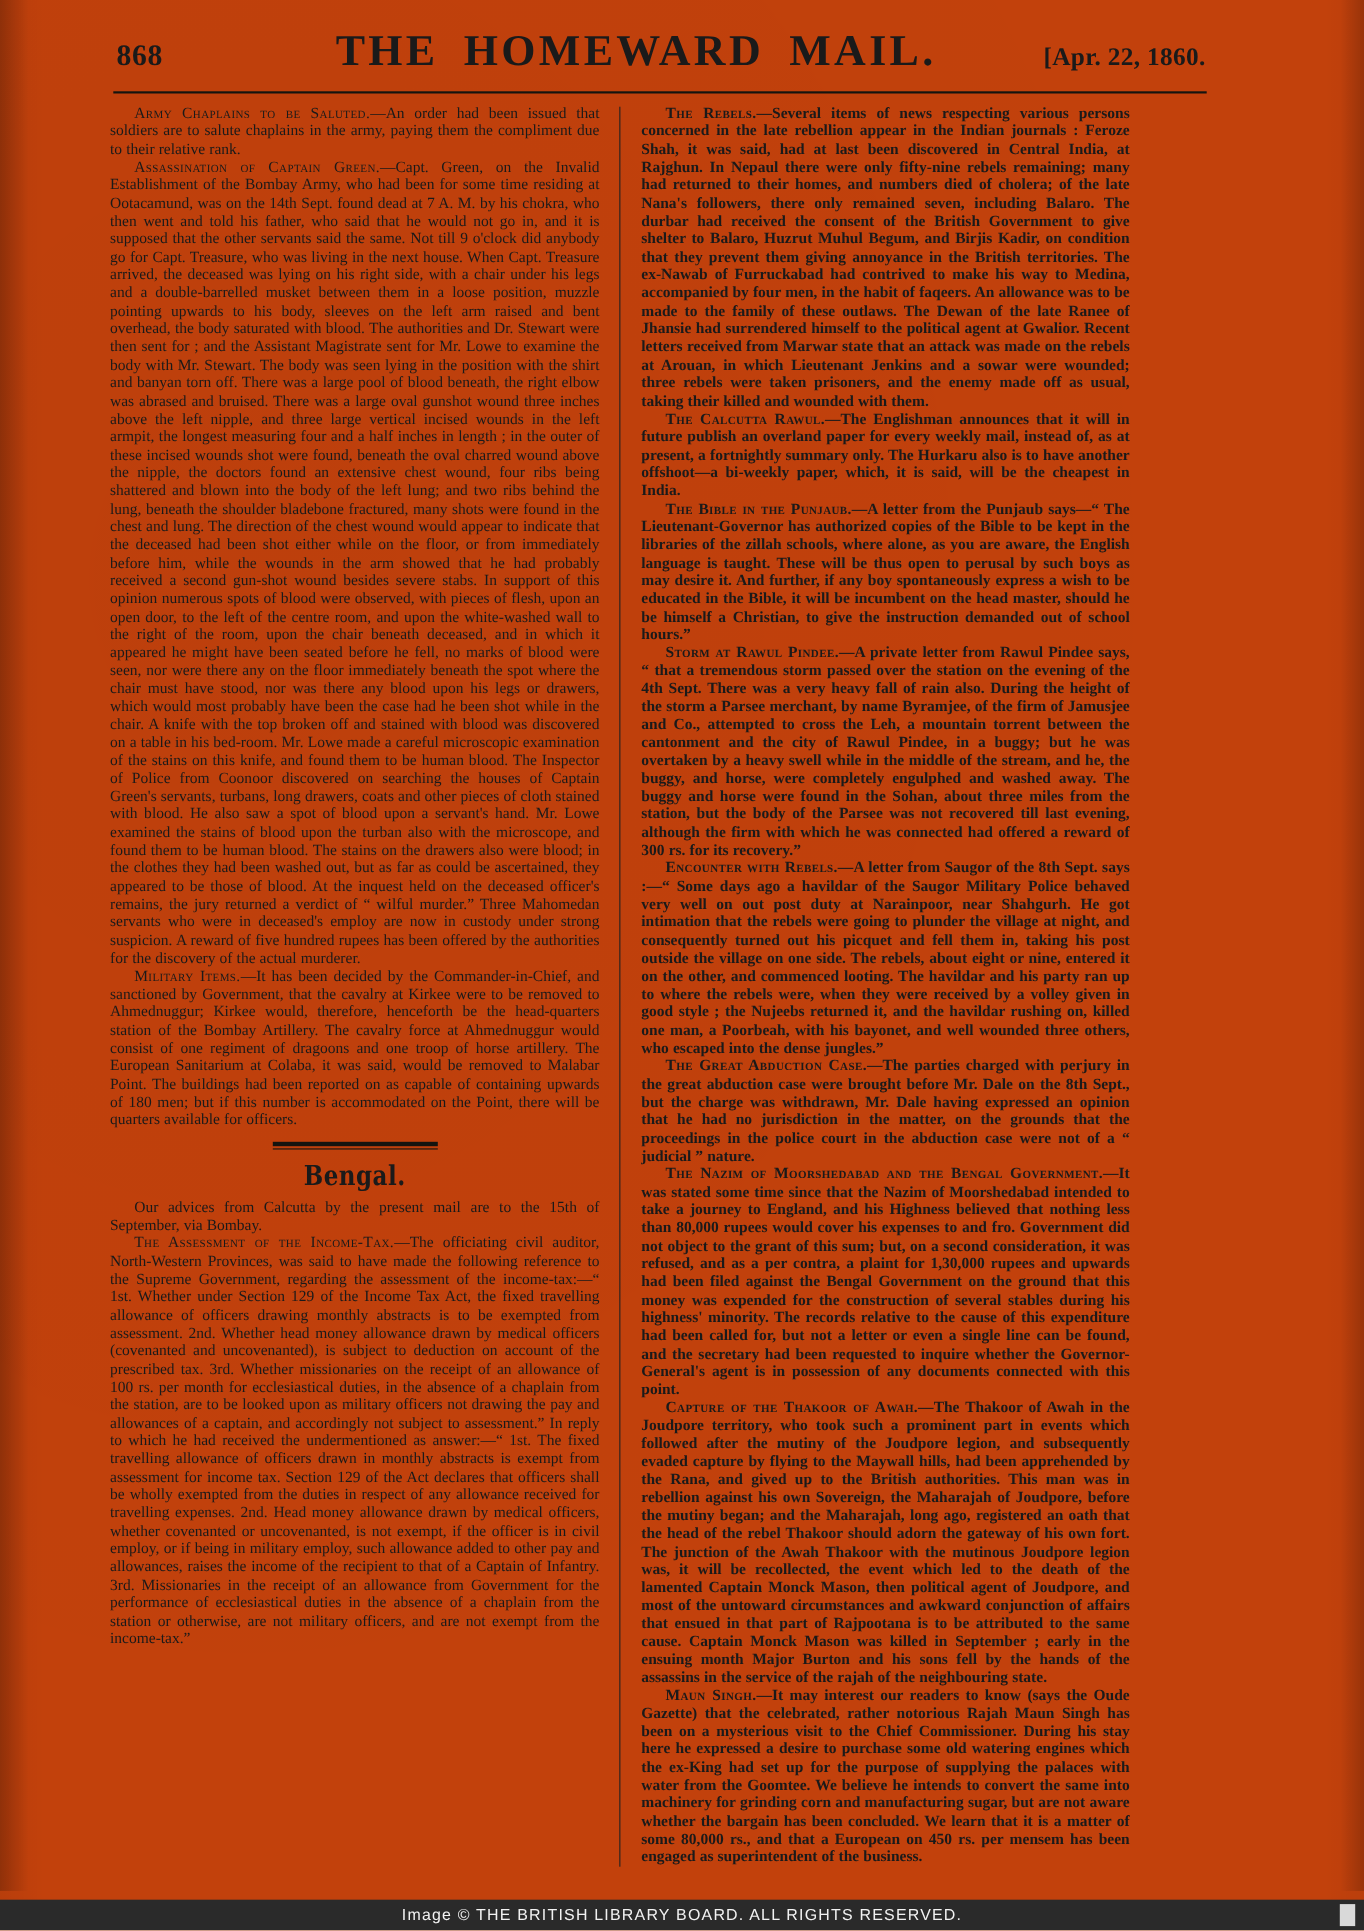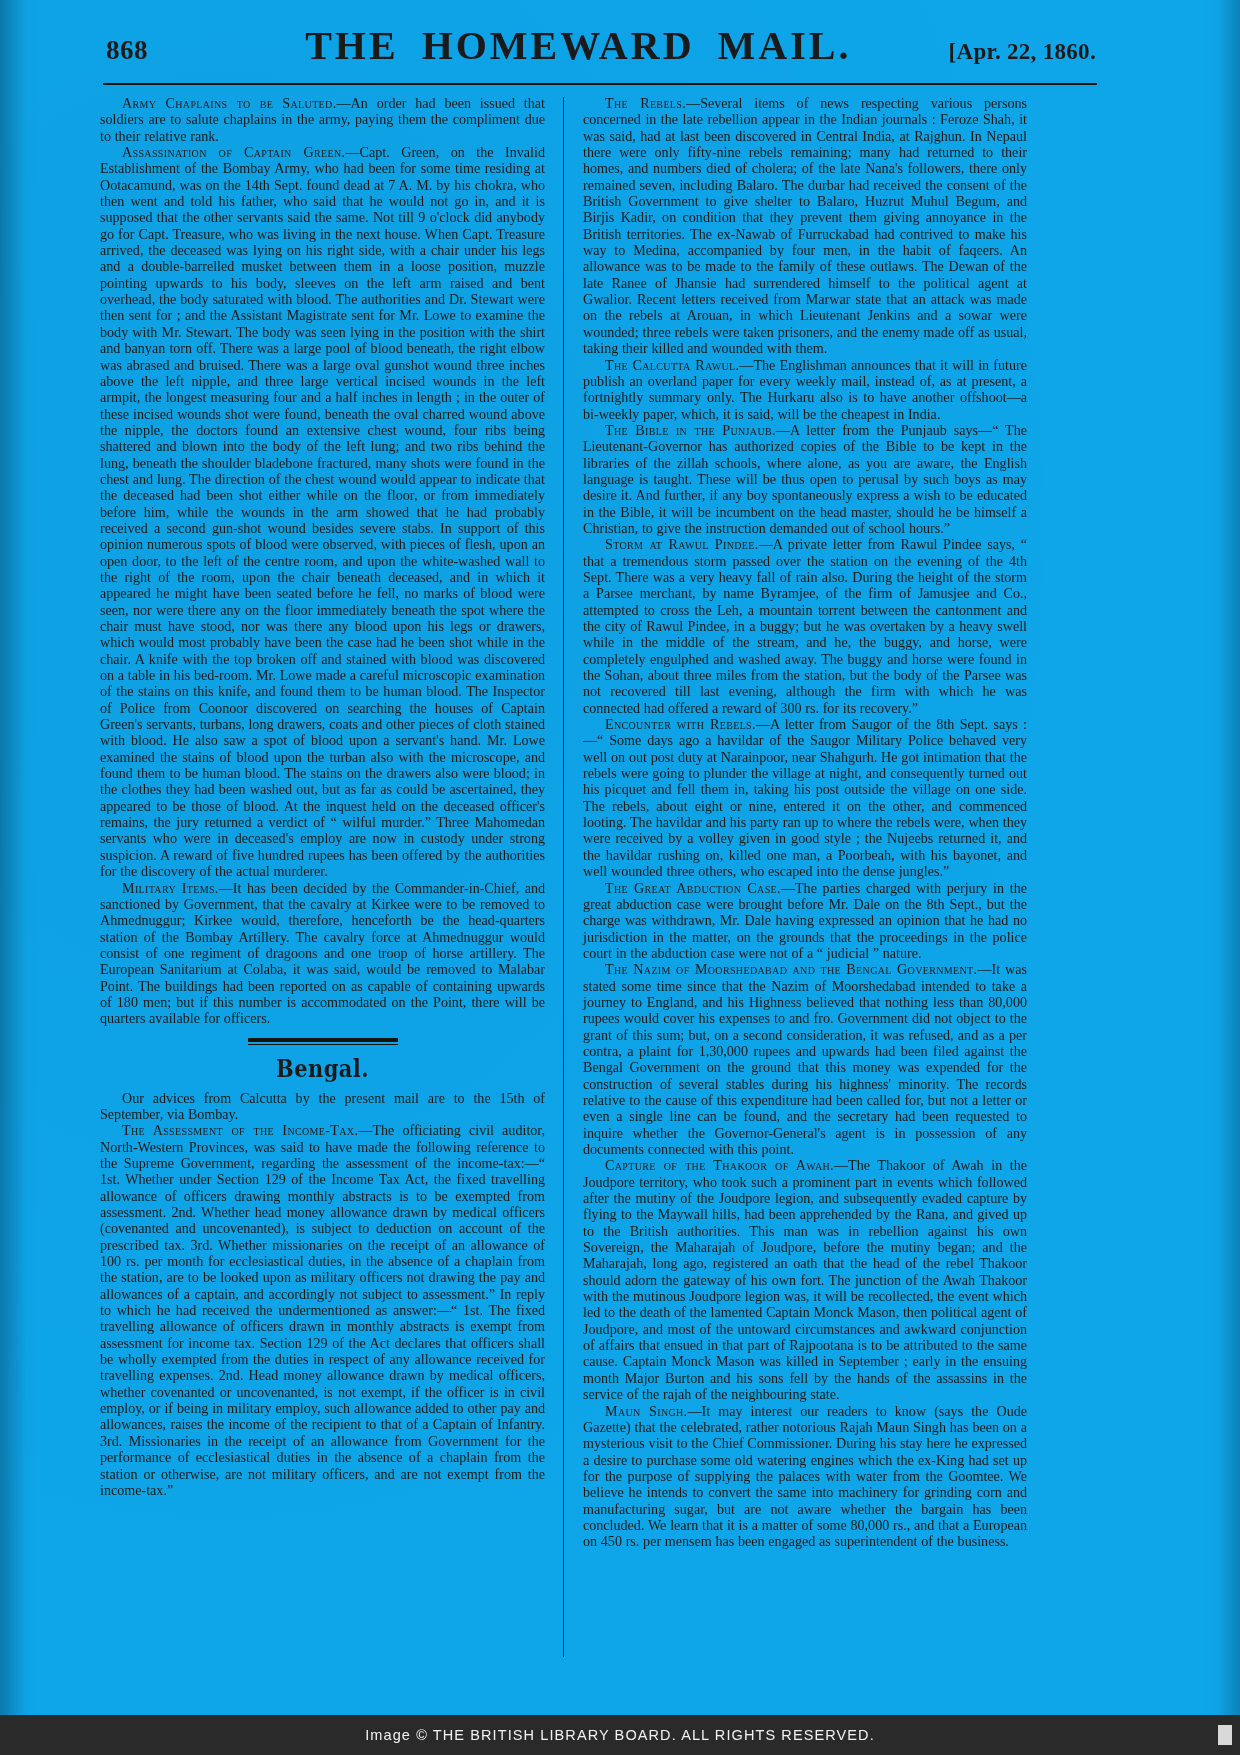--- a/index.html
+++ b/index.html
@@ -10,21 +10,21 @@
   }
   body {
     font-family: "Liberation Serif", "DejaVu Serif", serif;
     color: #1a1a1a;
   }
   .page {
     position: relative;
     width: 1240px;
     height: 1755px;
     margin: 0 auto;
-    background: #0ea5e9;
+    background: #c2410c;
     overflow: hidden;
     box-sizing: border-box;
   }
   
   .paper-tint {
     position: absolute;
     inset: 0;
     background:
       radial-gradient(ellipse at 18% 30%, rgba(0,0,0,0.028), rgba(0,0,0,0) 62%),
       linear-gradient(90deg, rgba(0,0,0,0.05) 0px, rgba(0,0,0,0.0) 40px),
@@ -71,21 +71,21 @@
   .columns {
     display: flex;
     align-items: flex-start;
     margin-top: 10px;
   }
   .col {
     width: 460px;
     box-sizing: border-box;
   }
   .col-left { padding-right: 15px; }
-  .col-right { padding-left: 16px; }
+  .col-right { padding-left: 16px; font-weight: bold; }
   .col-divider {
     width: 0;
     align-self: stretch;
     border-left: 1.4px solid #222;
     margin: 2px 3px 0 3px;
     min-height: 1560px;
   }
 
   p.art {
     margin: 0 0 0 0;
@@ -125,21 +125,21 @@
     transform: scaleX(0.93);
     font-stretch: condensed;
   }
 
   
   .footer-bar {
     position: absolute;
     left: 0;
     right: 0;
     bottom: 0;
-    height: 40px;
+    height: 28px;
     background: #2a2a2a;
     color: #f2f2f2;
     display: flex;
     align-items: center;
     justify-content: center;
     font-family: "Liberation Sans", sans-serif;
     font-size: 14.5px;
     letter-spacing: 1.1px;
   }
   .footer-bar .edge {

